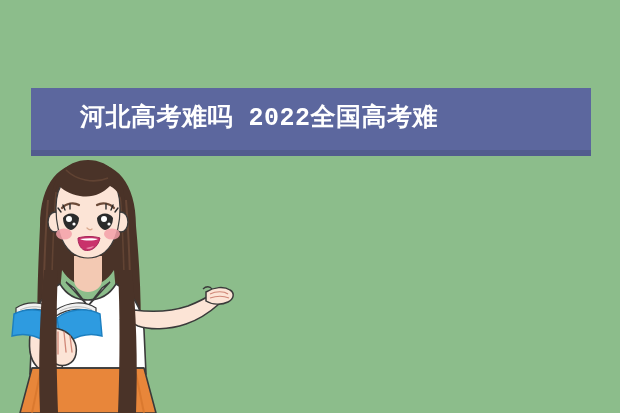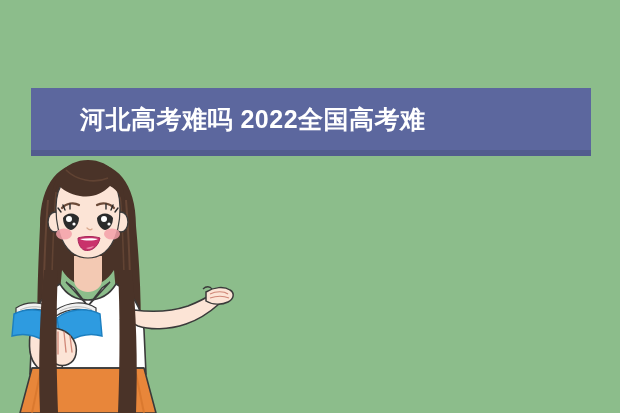--- a/index.html
+++ b/index.html
@@ -11,20 +11,21 @@
     height: 413px;
     font-family: "Liberation Sans", sans-serif;
     overflow: hidden;
   }
   #thumbnail {
     position: relative;
     width: 620px;
     height: 413px;
     background: #8CBD8B;
     overflow: hidden;
+    font-family: Liberation Mono, monospace;
   }
 
   
   #title-banner {
     position: absolute;
     left: 31px;
     top: 88px;
     width: 560px;
     height: 68px;
     background: #5C679E;

